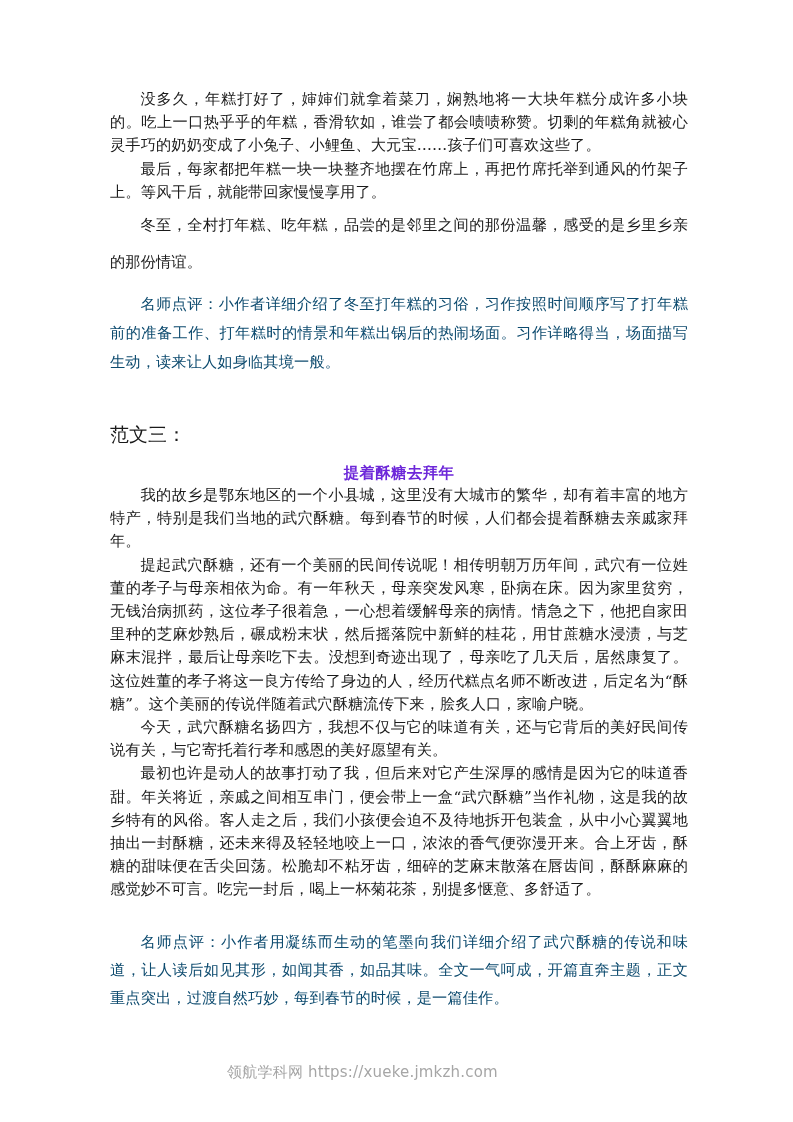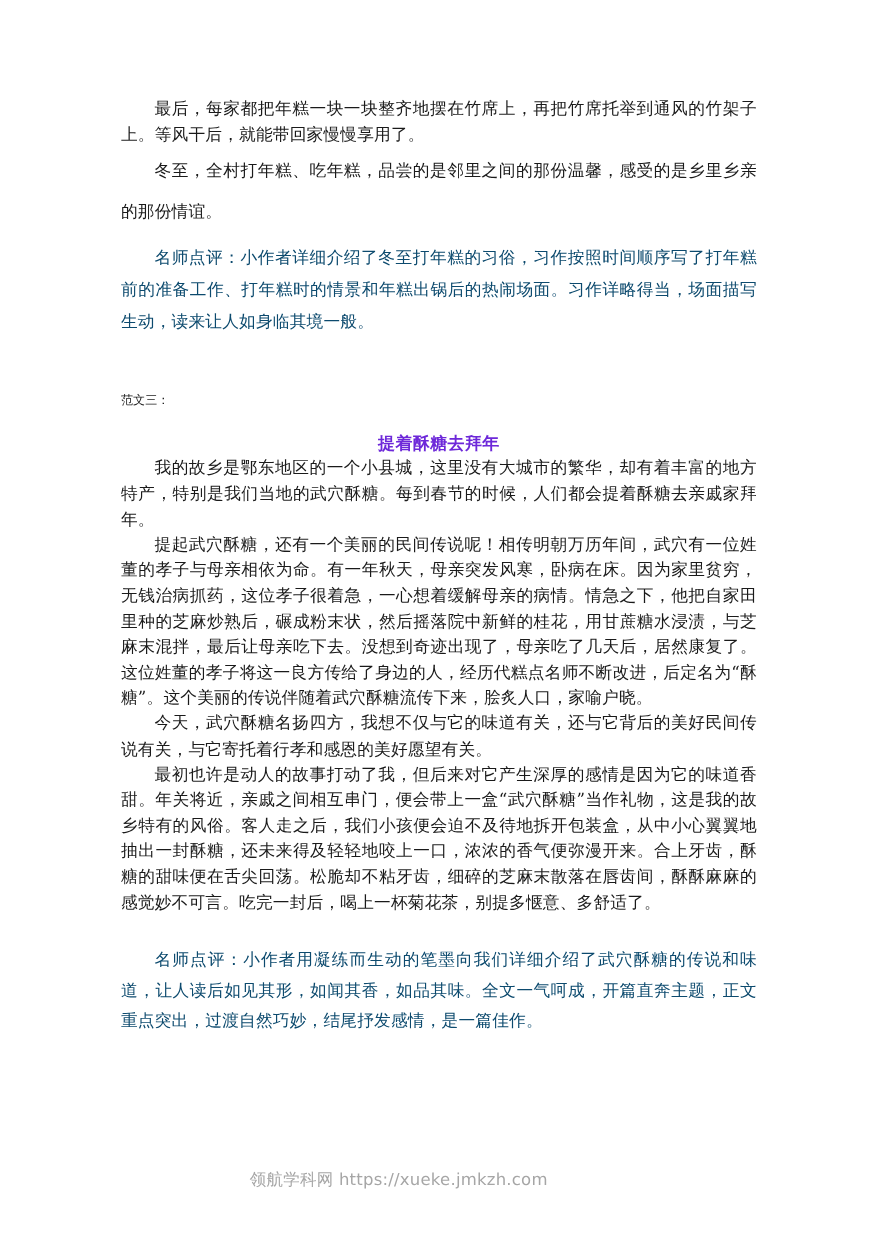--- a/index.html
+++ b/index.html
@@ -62,21 +62,21 @@
     color: #0c4a6e;
     letter-spacing: 0.15px;
     font-family: "DejaVu Serif", "Liberation Serif", serif;
   }
 
   .comment.tight { line-height: 28px; }
 
   
   .section-label {
     margin: 0;
-    font-size: 11px;
+    font-size: 19px;
     line-height: 22px;
     color: #1a1a1a;
     text-indent: 0;
     font-family: "DejaVu Sans", "Liberation Sans", sans-serif;
   }
 
   
   .essay-title {
     margin: 0;
     font-size: 15.4px;
@@ -109,20 +109,21 @@
   .watermark .wm-name { margin-right: 5px; }
 </style>
 </head>
 <body>
 
 <div class="page">
 
   <div class="content">
 
     <div>
+      <p class="para">没多久，年糕打好了，婶婶们就拿着菜刀，娴熟地将一大块年糕分成许多小块的。吃上一口热乎乎的年糕，香滑软如，谁尝了都会啧啧称赞。切剩的年糕角就被心灵手巧的奶奶变成了小兔子、小鲤鱼、大元宝……孩子们可喜欢这些了。</p>
       <p class="para">最后，每家都把年糕一块一块整齐地摆在竹席上，再把竹席托举到通风的竹架子上。等风干后，就能带回家慢慢享用了。</p>
       <p class="para loose">冬至，全村打年糕、吃年糕，品尝的是邻里之间的那份温馨，感受的是乡里乡亲的那份情谊。</p>
     </div>
 
     <div class="gap-sm"></div>
 
     <p class="comment">名师点评：小作者详细介绍了冬至打年糕的习俗，习作按照时间顺序写了打年糕前的准备工作、打年糕时的情景和年糕出锅后的热闹场面。习作详略得当，场面描写生动，读来让人如身临其境一般。</p>
 
     <div class="gap-xl"></div>
 
@@ -134,21 +135,21 @@
 
     <div>
       <p class="para">我的故乡是鄂东地区的一个小县城，这里没有大城市的繁华，却有着丰富的地方特产，特别是我们当地的武穴酥糖。每到春节的时候，人们都会提着酥糖去亲戚家拜年。</p>
       <p class="para">提起武穴酥糖，还有一个美丽的民间传说呢！相传明朝万历年间，武穴有一位姓董的孝子与母亲相依为命。有一年秋天，母亲突发风寒，卧病在床。因为家里贫穷，无钱治病抓药，这位孝子很着急，一心想着缓解母亲的病情。情急之下，他把自家田里种的芝麻炒熟后，碾成粉末状，然后摇落院中新鲜的桂花，用甘蔗糖水浸渍，与芝麻末混拌，最后让母亲吃下去。没想到奇迹出现了，母亲吃了几天后，居然康复了。这位姓董的孝子将这一良方传给了身边的人，经历代糕点名师不断改进，后定名为“酥糖”。这个美丽的传说伴随着武穴酥糖流传下来，脍炙人口，家喻户晓。</p>
       <p class="para">今天，武穴酥糖名扬四方，我想不仅与它的味道有关，还与它背后的美好民间传说有关，与它寄托着行孝和感恩的美好愿望有关。</p>
       <p class="para">最初也许是动人的故事打动了我，但后来对它产生深厚的感情是因为它的味道香甜。年关将近，亲戚之间相互串门，便会带上一盒“武穴酥糖”当作礼物，这是我的故乡特有的风俗。客人走之后，我们小孩便会迫不及待地拆开包装盒，从中小心翼翼地抽出一封酥糖，还未来得及轻轻地咬上一口，浓浓的香气便弥漫开来。合上牙齿，酥糖的甜味便在舌尖回荡。松脆却不粘牙齿，细碎的芝麻末散落在唇齿间，酥酥麻麻的感觉妙不可言。吃完一封后，喝上一杯菊花茶，别提多惬意、多舒适了。</p>
     </div>
 
     <div class="gap-lg"></div>
 
-    <p class="comment tight">名师点评：小作者用凝练而生动的笔墨向我们详细介绍了武穴酥糖的传说和味道，让人读后如见其形，如闻其香，如品其味。全文一气呵成，开篇直奔主题，正文重点突出，过渡自然巧妙，结尾抒发感情，是一篇佳作。</p>
+    <p class="comment tight">名师点评：小作者用凝练而生动的笔墨向我们详细介绍了武穴酥糖的传说和味道，让人读后如见其形，如闻其香，如品其味。全文一气呵成，开篇直奔主题，正文重点突出，过渡自然巧妙，每到春节的时候，是一篇佳作。</p>
 
   </div>
 
   <div class="watermark">
     <span class="wm-name">领航学科网</span><span class="wm-url">https://xueke.jmkzh.com</span>
   </div>
 
 </div>
 
 </body></html>

